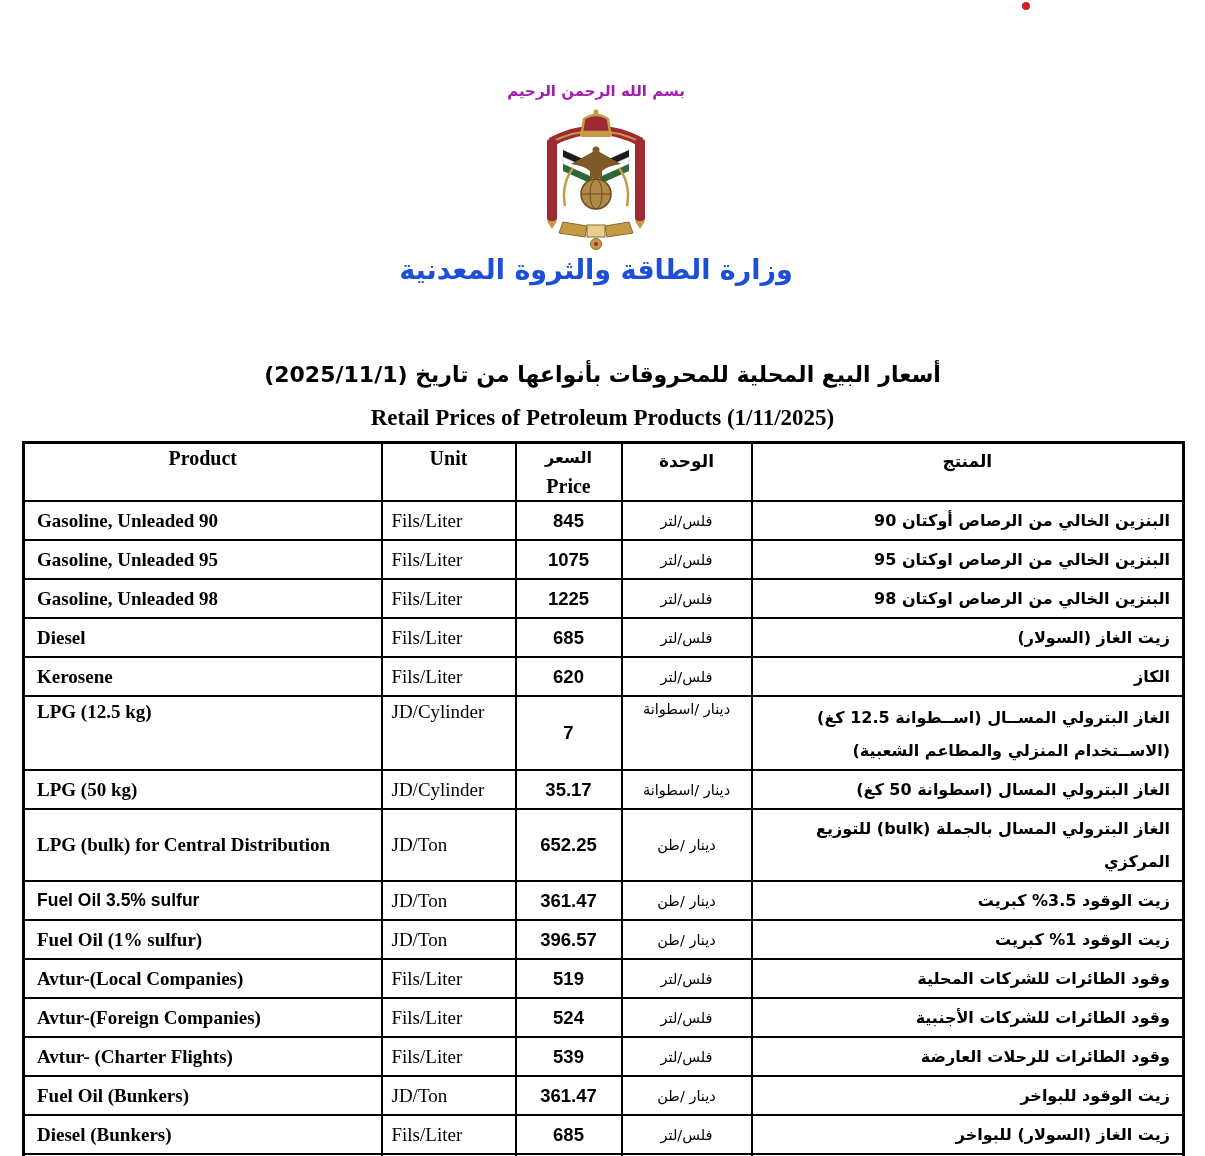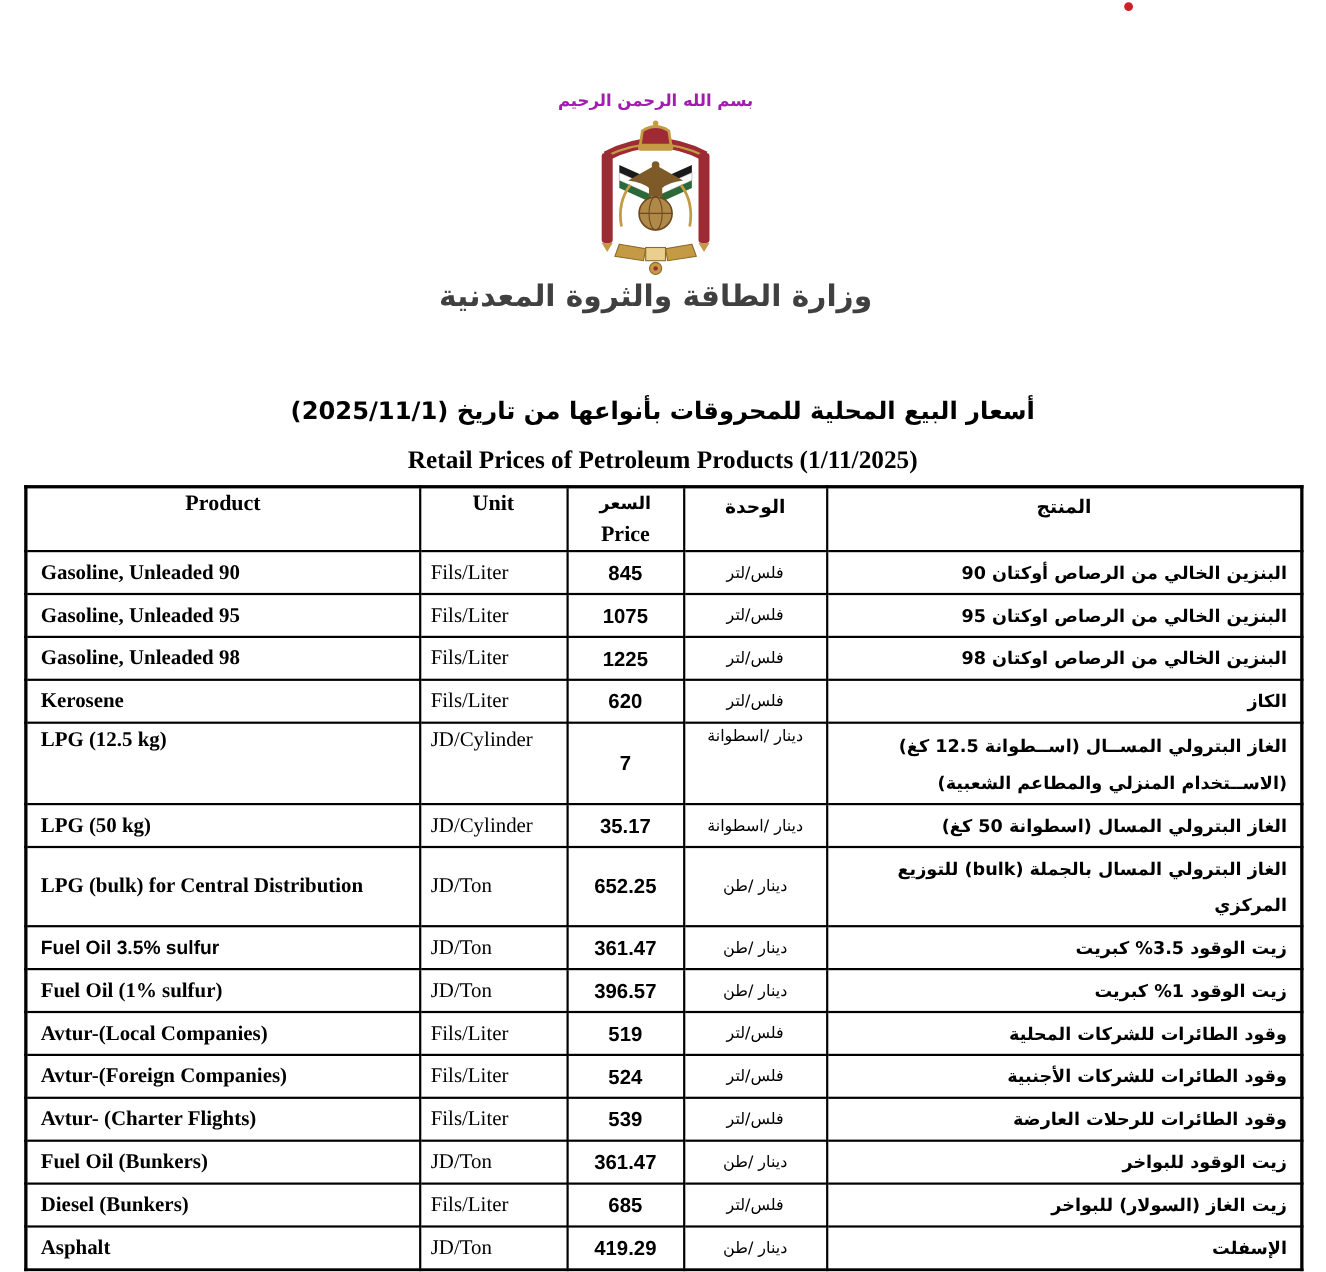--- a/index.html
+++ b/index.html
@@ -30,21 +30,21 @@
     font-size: 15px;
     font-weight: bold;
     color: #a21caf;
     margin-bottom: 6px;
   }
   .emblem { display: block; margin: 0 auto; }
   .ministry {
     font-family: "DejaVu Sans", sans-serif;
     font-size: 27px;
     font-weight: bold;
-    color: #404040;
+    color: #1d4ed8;
     margin-top: 4px;
   }
   .title-ar {
     position: absolute; left: 0; top: 362px;
     width: 1205px; margin: 0;
     text-align: center;
     font-family: "DejaVu Sans", sans-serif;
     font-size: 22px; font-weight: bold;
   }
   .title-en {
@@ -213,20 +213,27 @@
           <td class="c-ar" dir="rtl" lang="ar">البنزين الخالي من الرصاص اوكتان 95</td>
         </tr>
         <tr>
           <td class="c-en">Gasoline, Unleaded 98</td>
           <td class="c-unit">Fils/Liter</td>
           <td class="c-price">1225</td>
           <td class="c-uar" dir="rtl" lang="ar">فلس/لتر</td>
           <td class="c-ar" dir="rtl" lang="ar">البنزين الخالي من الرصاص اوكتان 98</td>
         </tr>
         <tr>
+          <td class="c-en">Diesel</td>
+          <td class="c-unit">Fils/Liter</td>
+          <td class="c-price">685</td>
+          <td class="c-uar" dir="rtl" lang="ar">فلس/لتر</td>
+          <td class="c-ar" dir="rtl" lang="ar">زيت الغاز (السولار)</td>
+        </tr>
+        <tr>
           <td class="c-en">Kerosene</td>
           <td class="c-unit">Fils/Liter</td>
           <td class="c-price">620</td>
           <td class="c-uar" dir="rtl" lang="ar">فلس/لتر</td>
           <td class="c-ar" dir="rtl" lang="ar">الكاز</td>
         </tr>
         <tr class="tall">
           <td class="c-en">LPG (12.5 kg)</td>
           <td class="c-unit">JD/Cylinder</td>
           <td class="c-price">7</td>

